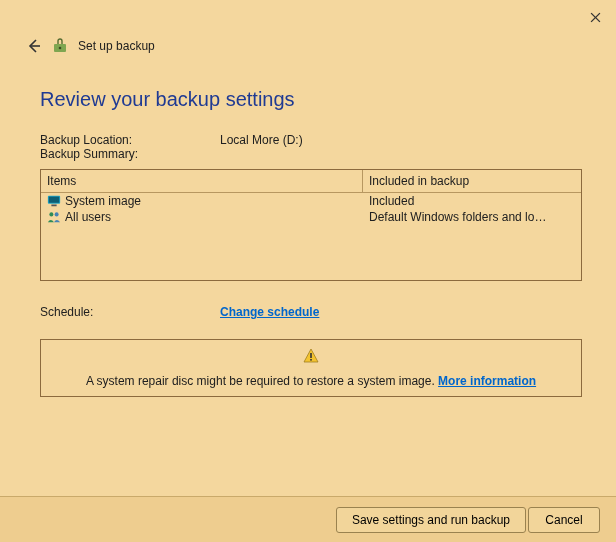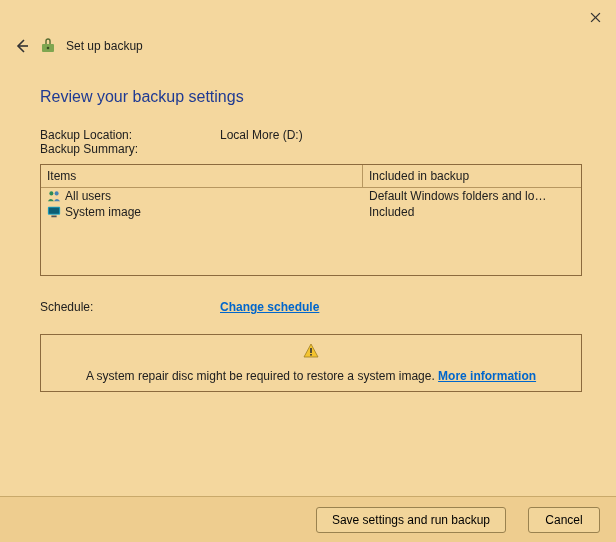--- a/index.html
+++ b/index.html
@@ -22,42 +22,42 @@
     height: 18px;
     display: flex;
     align-items: center;
     justify-content: center;
     cursor: pointer;
   }
   .close-x svg { width: 11px; height: 11px; }
   .header-row {
     position: absolute;
     top: 38px;
-    left: 14px;
+    left: 26px;
     display: flex;
     align-items: center;
     gap: 10px;
   }
   .back-arrow {
     width: 16px; height: 16px;
     display: flex; align-items: center; justify-content: center;
     cursor: pointer;
   }
   .app-icon { width: 16px; height: 16px; }
   .app-title { font-size: 12px; }
   .content {
     position: absolute;
     left: 40px;
     right: 34px;
     top: 88px;
     bottom: 60px;
   }
   .heading {
     color: #1f3a93;
-    font-size: 16px;
+    font-size: 20px;
     font-weight: 400;
     margin-bottom: 22px;
   }
   .field-row { display: flex; }
   .field-label { width: 180px; }
   .summary-box {
     border: 1px solid #8c6a3d;
     background: #f4d79e;
     height: 112px;
   }
@@ -111,21 +111,21 @@
   .footer {
     position: absolute;
     left: 0; right: 0; bottom: 0;
     height: 46px;
     background: #eecd8f;
     border-top: 1px solid #c9a96a;
     display: flex;
     align-items: center;
     justify-content: flex-end;
     padding-right: 16px;
-    gap: 22px;
+    gap: 2px;
   }
   button.win-btn {
     font-family: inherit;
     font-size: 12px;
     background: #f2d59a;
     border: 1px solid #9a824f;
     border-radius: 3px;
     padding: 5px 14px;
     cursor: pointer;
     min-width: 72px;
@@ -169,47 +169,47 @@
   <div class="field-row" style="margin-bottom:8px;">
     <span class="field-label">Backup Summary:</span>
   </div>
 
   <div class="summary-box">
     <div class="summary-head">
       <div class="col col-items">Items</div>
       <div class="col col-inc">Included in backup</div>
     </div>
     <div class="summary-body">
+      <div class="summary-row">
+        <div class="c1">
+          <span class="mini-icon">
+            <svg viewBox="0 0 16 16">
+                <rect x="1" y="2" width="14" height="9" rx="1" fill="#1fa7c8"></rect>
+                <rect x="2" y="3" width="12" height="7" fill="#0d5e73"></rect>
+                <rect x="5" y="12" width="6" height="2" fill="#555"></rect>
+              </svg>
+          </span>
+          <span>System image</span>
+        </div>
+        <div class="c2">Included</div>
+      </div>
       <div class="summary-row">
         <div class="c1">
           <span class="mini-icon">
             <svg viewBox="0 0 16 16">
                 <circle cx="5" cy="5" r="2.3" fill="#2e8b57"></circle>
                 <circle cx="11" cy="5" r="2.3" fill="#4682b4"></circle>
                 <path d="M1 14 q3 -5 7 0" fill="#2e8b57"></path>
                 <path d="M8 14 q3 -5 7 0" fill="#4682b4"></path>
               </svg>
           </span>
           <span>All users</span>
         </div>
         <div class="c2">Default Windows folders and lo…</div>
       </div>
-      <div class="summary-row">
-        <div class="c1">
-          <span class="mini-icon">
-            <svg viewBox="0 0 16 16">
-                <rect x="1" y="2" width="14" height="9" rx="1" fill="#1fa7c8"></rect>
-                <rect x="2" y="3" width="12" height="7" fill="#0d5e73"></rect>
-                <rect x="5" y="12" width="6" height="2" fill="#555"></rect>
-              </svg>
-          </span>
-          <span>System image</span>
-        </div>
-        <div class="c2">Included</div>
-      </div>
     </div>
   </div>
 
   <div class="schedule-row">
     <span class="field-label">Schedule:</span>
     <a class="link">Change schedule</a>
   </div>
 
   <div class="warning-box">
     <span class="warning-icon">

